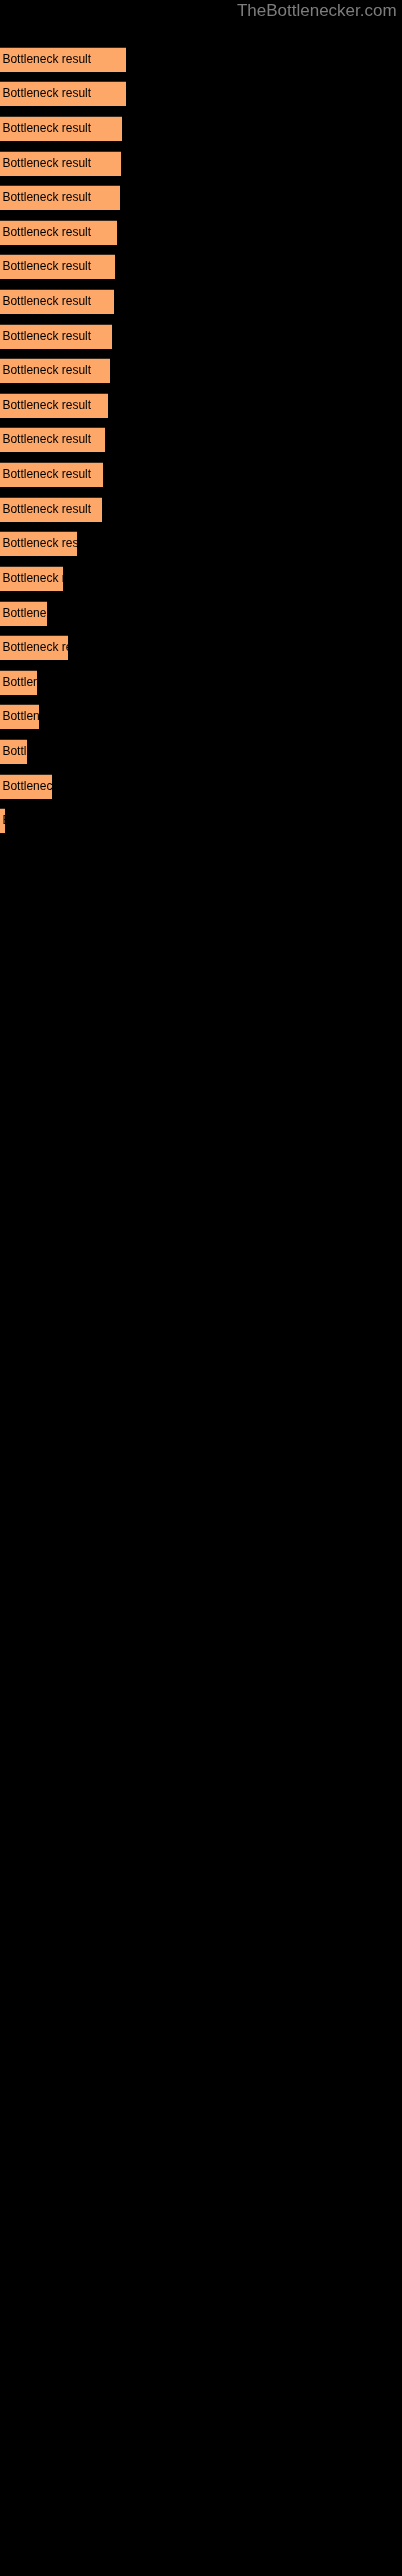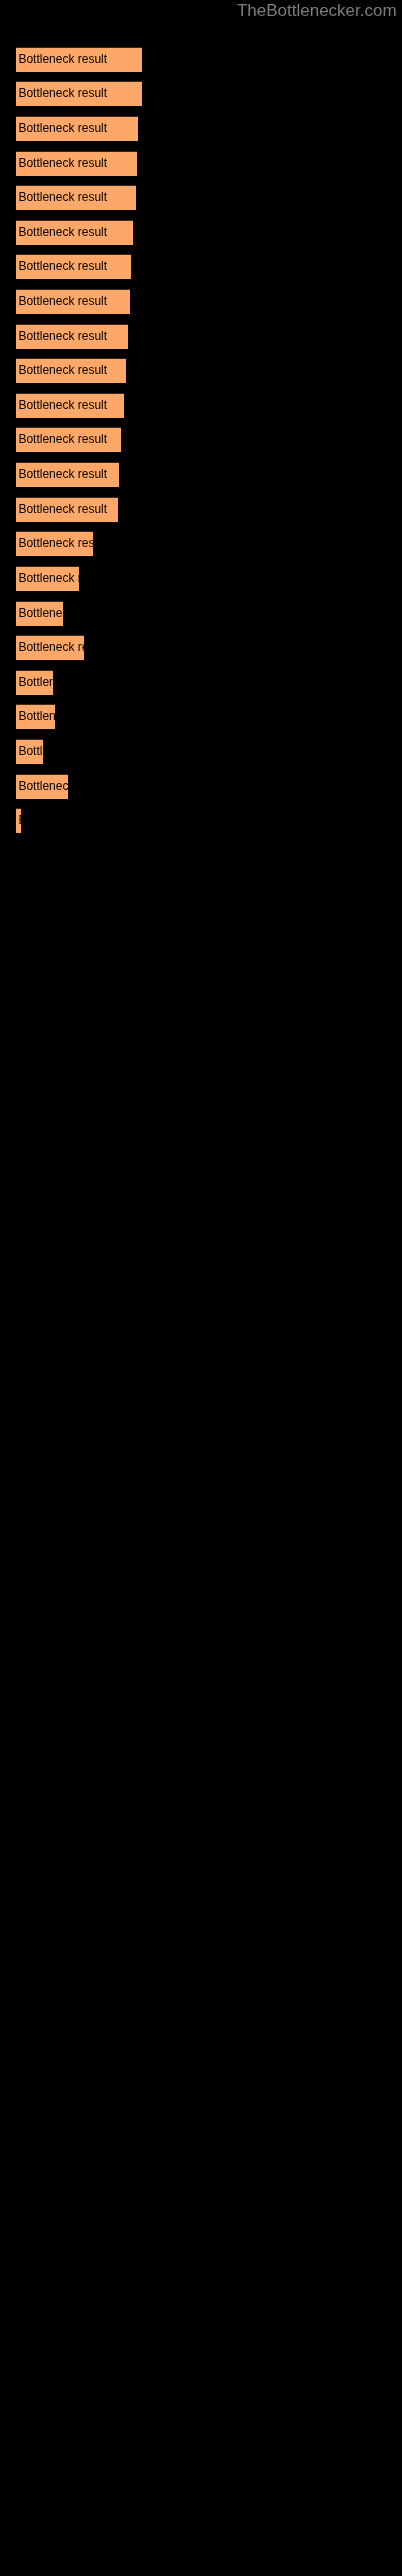--- a/index.html
+++ b/index.html
@@ -48,21 +48,21 @@
   }
 
   .bar-row {
     position: absolute;
     left: 0;
     height: 25px;
   }
 
   .bar {
     position: absolute;
-    left: 16px;
+    left: 0;
     top: 0;
     height: 25px;
     background: #fda868;
     border-top: 0.8px solid #3a2a1c;
     box-sizing: border-box;
     overflow: hidden;
     white-space: nowrap;
     text-decoration: underline;
   }
 

